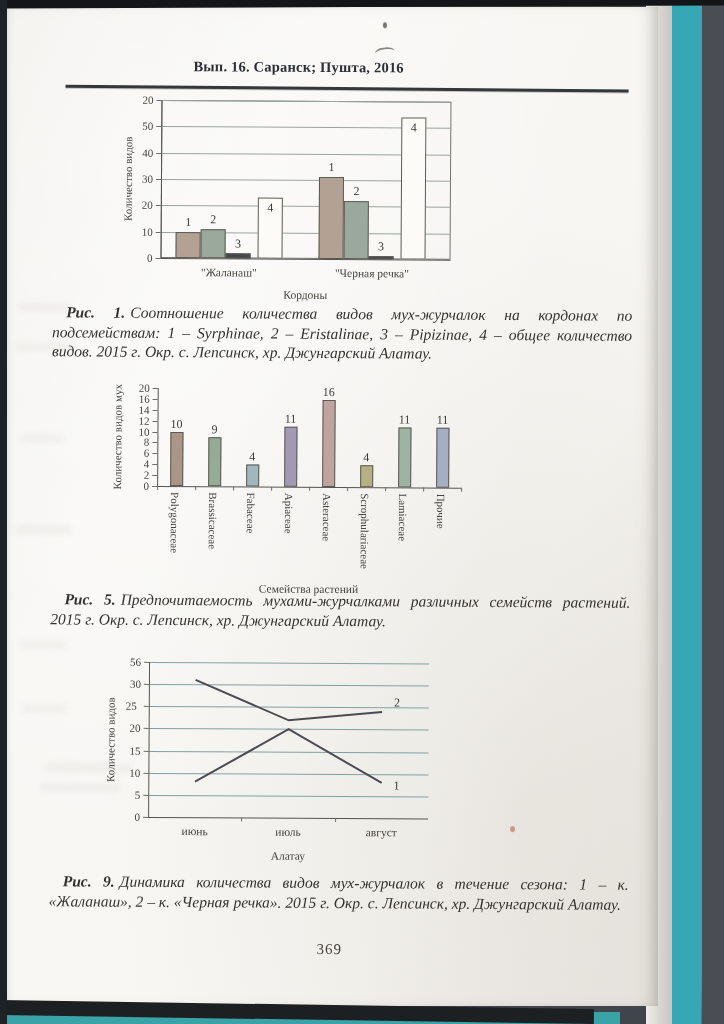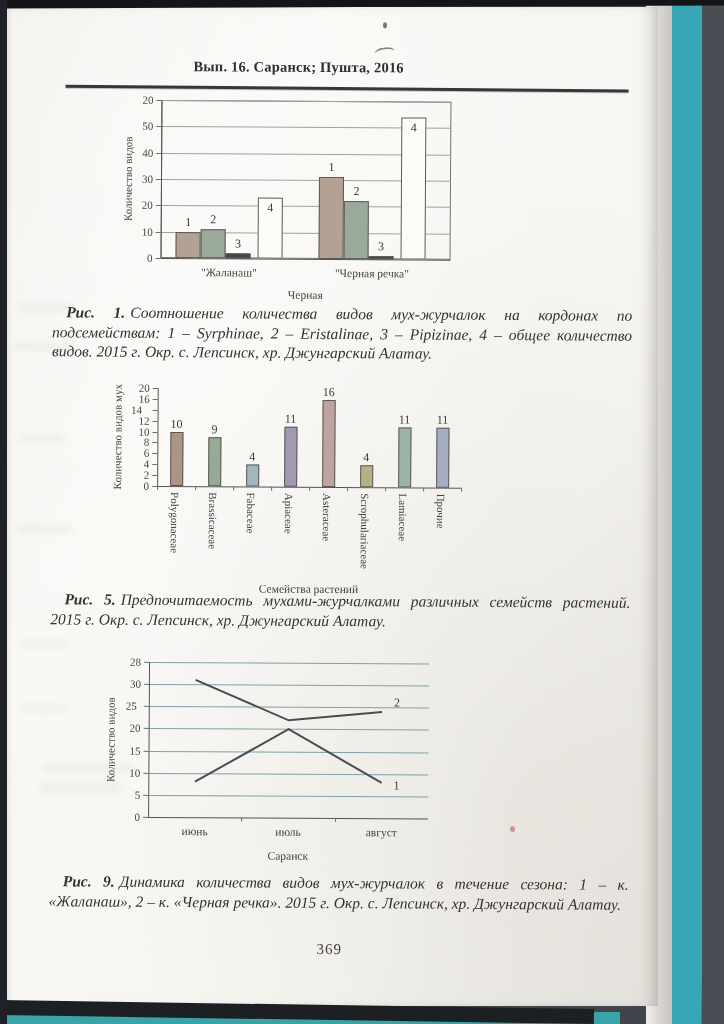--- a/index.html
+++ b/index.html
@@ -116,21 +116,21 @@
           <div class="lbl" style="left: 48.5px; top: 174px; width: 120px;">"Жаланаш"</div>
           <div class="bar" style="left: 198px; top: 84.3667px; width: 25px; height: 81.6333px; background: rgb(179, 162, 148);"></div>
           <div class="num" style="left: 200px; top: 68.3667px; width: 21px;">1</div>
           <div class="bar" style="left: 223px; top: 108.067px; width: 25px; height: 57.9333px; background: rgb(154, 169, 155);"></div>
           <div class="num" style="left: 225px; top: 92.0667px; width: 21px;">2</div>
           <div class="bar" style="left: 248px; top: 163.367px; width: 25px; height: 2.63333px; background: rgb(67, 70, 74);"></div>
           <div class="num" style="left: 250px; top: 147.367px; width: 21px;">3</div>
           <div class="bar" style="left: 280px; top: 23.8px; width: 25px; height: 142.2px; background: rgb(252, 251, 247);"></div>
           <div class="num" style="left: 282px; top: 27.8px; width: 21px;">4</div>
           <div class="lbl" style="left: 191.5px; top: 174px; width: 120px;">"Черная речка"</div>
-          <div class="lbl" style="left: 125px; top: 196px; width: 120px;">Черная</div>
+          <div class="lbl" style="left: 125px; top: 196px; width: 120px;">Кордоны</div>
         </div>
 
       <p class="caption" style="left:45px;top:297px;width:580px;">
         <b>Рис. 1.</b><span>Соотношение количества видов мух-журчалок на кордонах по подсемействам: 1 – Syrphinae, 2 – Eristalinae, 3 – Pipizinae, 4 – общее количество видов. 2015 г. Окр. с. Лепсинск, хр. Джунгарский Алатау.</span>
       </p>
 
       <div class="chart" id="chart2" style="left:106px;top:368px;width:370px;height:225px;">
           <div class="tick" style="left: 11px; top: 107px; width: 26px;">0</div>
           <div class="dash" style="left: 40px; top: 112px; width: 5px; height: 1px;"></div>
           <div class="tick" style="left: 11px; top: 96.1111px; width: 26px;">2</div>
@@ -138,21 +138,21 @@
           <div class="tick" style="left: 11px; top: 85.2222px; width: 26px;">4</div>
           <div class="dash" style="left: 40px; top: 90.2222px; width: 5px; height: 1px;"></div>
           <div class="tick" style="left: 11px; top: 74.3333px; width: 26px;">6</div>
           <div class="dash" style="left: 40px; top: 79.3333px; width: 5px; height: 1px;"></div>
           <div class="tick" style="left: 11px; top: 63.4444px; width: 26px;">8</div>
           <div class="dash" style="left: 40px; top: 68.4444px; width: 5px; height: 1px;"></div>
           <div class="tick" style="left: 11px; top: 52.5556px; width: 26px;">10</div>
           <div class="dash" style="left: 40px; top: 57.5556px; width: 5px; height: 1px;"></div>
           <div class="tick" style="left: 11px; top: 41.6667px; width: 26px;">12</div>
           <div class="dash" style="left: 40px; top: 46.6667px; width: 5px; height: 1px;"></div>
-          <div class="tick" style="left: 11px; top: 30.7778px; width: 26px; text-align: center;">14</div>
+          <div class="tick" style="left: 11px; top: 30.7778px; width: 26px;">14</div>
           <div class="dash" style="left: 40px; top: 35.7778px; width: 5px; height: 1px;"></div>
           <div class="tick" style="left: 11px; top: 19.8889px; width: 26px;">16</div>
           <div class="dash" style="left: 40px; top: 24.8889px; width: 5px; height: 1px;"></div>
           <div class="tick" style="left: 11px; top: 9px; width: 26px;">20</div>
           <div class="dash" style="left: 40px; top: 14px; width: 5px; height: 1px;"></div>
           <div class="dash" style="left: 45px; top: 14px; width: 1px; height: 98px; background: rgb(85, 84, 79);"></div>
           <div class="dash" style="left: 45px; top: 112px; width: 304px; height: 1px; background: rgb(85, 84, 79);"></div>
           <div class="ylab" style="left: -69px; top: 56px;">Количество видов мух</div>
           <div class="bar" style="left: 57.5px; top: 57.5556px; width: 13px; height: 54.4444px; background: rgb(171, 149, 134);"></div>
           <div class="num" style="left: 50px; top: 43.5556px; width: 28px;">10</div>
@@ -208,32 +208,32 @@
           <div class="gline" style="left: 45px; top: 100.571px; width: 280px; background: rgb(127, 162, 168);"></div>
           <div class="tick" style="left: 11px; top: 73.4286px; width: 26px;">20</div>
           <div class="dash" style="left: 40px; top: 78.4286px; width: 5px; height: 1px;"></div>
           <div class="gline" style="left: 45px; top: 78.4286px; width: 280px; background: rgb(127, 162, 168);"></div>
           <div class="tick" style="left: 7px; top: 51.2857px; width: 26px;">25</div>
           <div class="dash" style="left: 40px; top: 56.2857px; width: 5px; height: 1px;"></div>
           <div class="gline" style="left: 45px; top: 56.2857px; width: 280px; background: rgb(127, 162, 168);"></div>
           <div class="tick" style="left: 11px; top: 29.1429px; width: 26px;">30</div>
           <div class="dash" style="left: 40px; top: 34.1429px; width: 5px; height: 1px;"></div>
           <div class="gline" style="left: 45px; top: 34.1429px; width: 280px; background: rgb(127, 162, 168);"></div>
-          <div class="tick" style="left: 11px; top: 7px; width: 26px;">28</div>
+          <div class="tick" style="left: 11px; top: 7px; width: 26px;">56</div>
           <div class="dash" style="left: 40px; top: 12px; width: 5px; height: 1px;"></div>
           <div class="gline" style="left: 45px; top: 12px; width: 280px; background: rgb(127, 162, 168);"></div>
           <div class="dash" style="left: 45px; top: 12px; width: 1px; height: 155px; background: rgb(85, 84, 79);"></div>
           <div class="dash" style="left: 45px; top: 167px; width: 280px; height: 1px; background: rgb(85, 84, 79);"></div>
           <div class="ylab" style="left: -67px; top: 82.5px;">Количество видов</div>
           <div class="lbl" style="left: 51.6667px; top: 175px; width: 80px;">июнь</div>
           <div class="lbl" style="left: 145px; top: 175px; width: 80px;">июль</div>
           <div class="dash" style="left: 138.333px; top: 167px; width: 1px; height: 4px;"></div>
           <div class="lbl" style="left: 238.333px; top: 175px; width: 80px;">август</div>
           <div class="dash" style="left: 231.667px; top: 167px; width: 1px; height: 4px;"></div>
-          <div class="lbl" style="left: 135px; top: 199px; width: 100px;">Саранск</div>
+          <div class="lbl" style="left: 135px; top: 199px; width: 100px;">Алатау</div>
           <div class="num" style="left: 286.333px; top: 127.571px; width: 14px;">1</div>
           <div class="num" style="left: 286.333px; top: 44.7143px; width: 14px;">2</div>
           <svg width="380" height="200" style="position: absolute; left: 0px; top: 0px; overflow: visible;">
             <polyline points="91.66666666666666,131.57142857142856 185,78.42857142857142 278.3333333333333,131.57142857142856" fill="none" stroke="#4b4b53" stroke-width="2"></polyline>
             <polyline points="91.66666666666666,29.714285714285694 185,69.57142857142857 278.3333333333333,60.71428571428571" fill="none" stroke="#4b4b53" stroke-width="2"></polyline>
           </svg>
         </div>
 
       <p class="caption" style="left:45px;top:866px;width:580px;">
         <b>Рис. 9.</b><span>Динамика количества видов мух-журчалок в течение сезона: 1 – к. «Жаланаш», 2 – к. «Черная речка». 2015 г. Окр. с. Лепсинск, хр. Джунгарский Алатау.</span>

